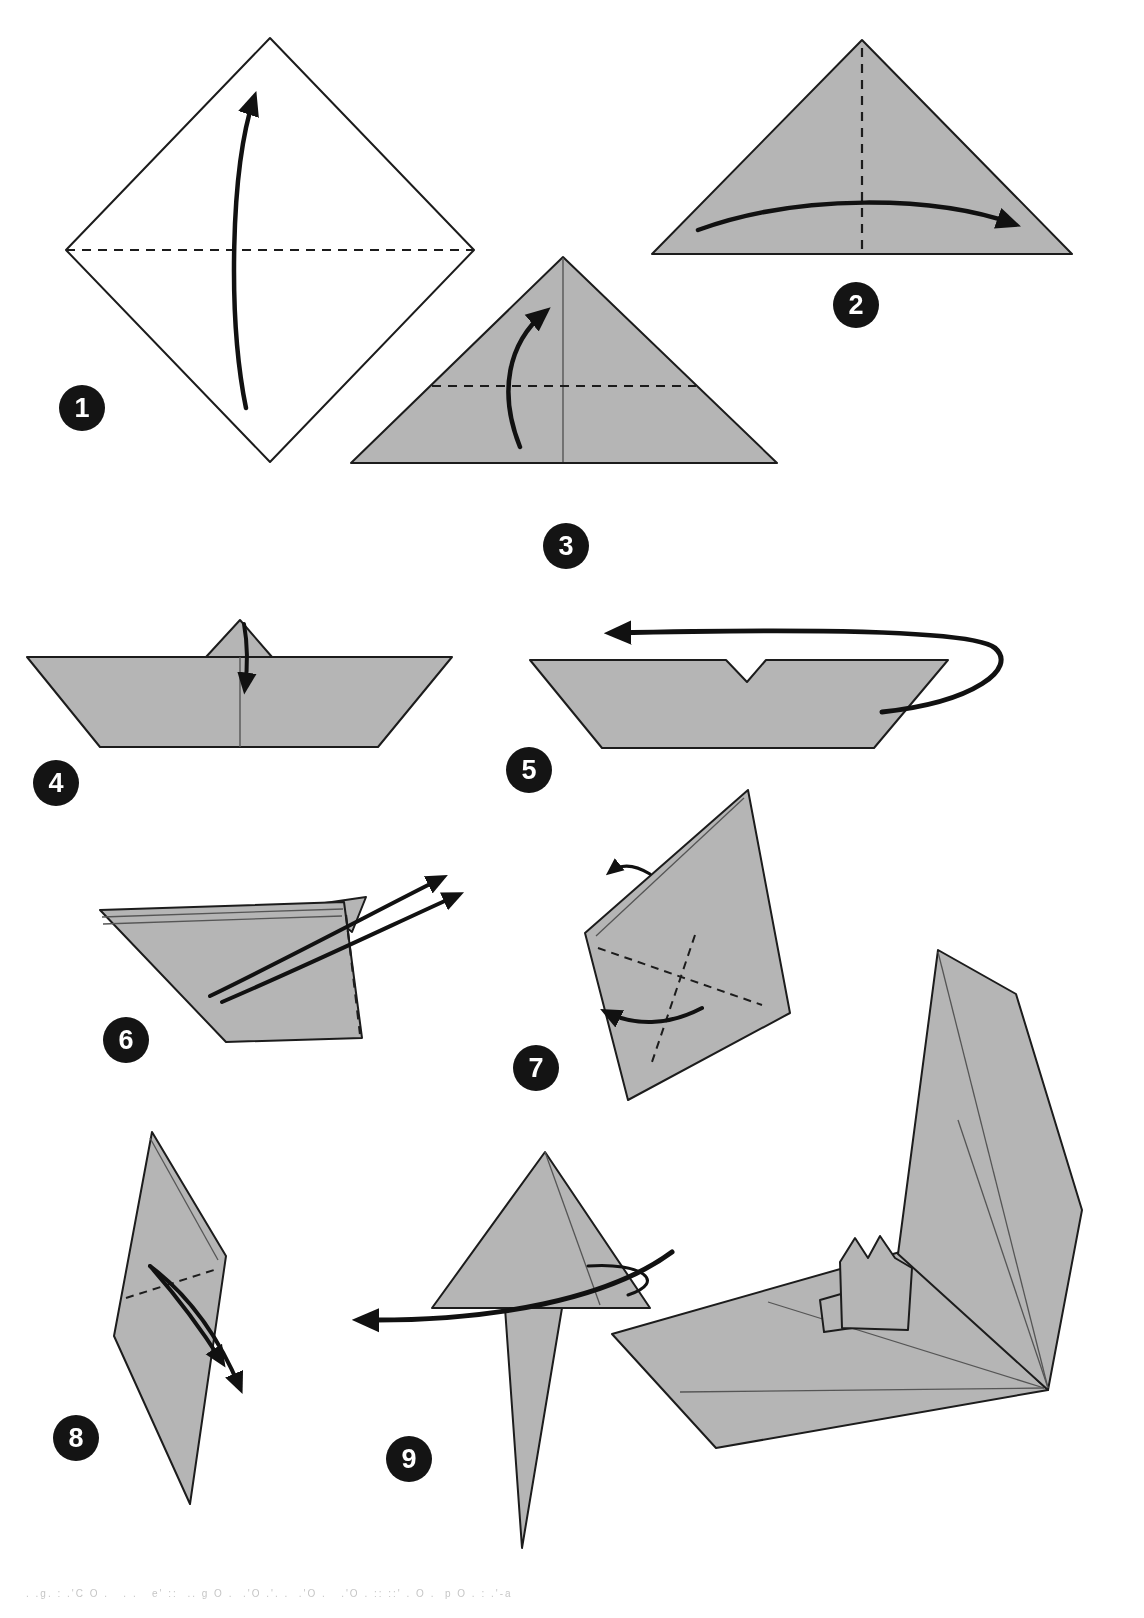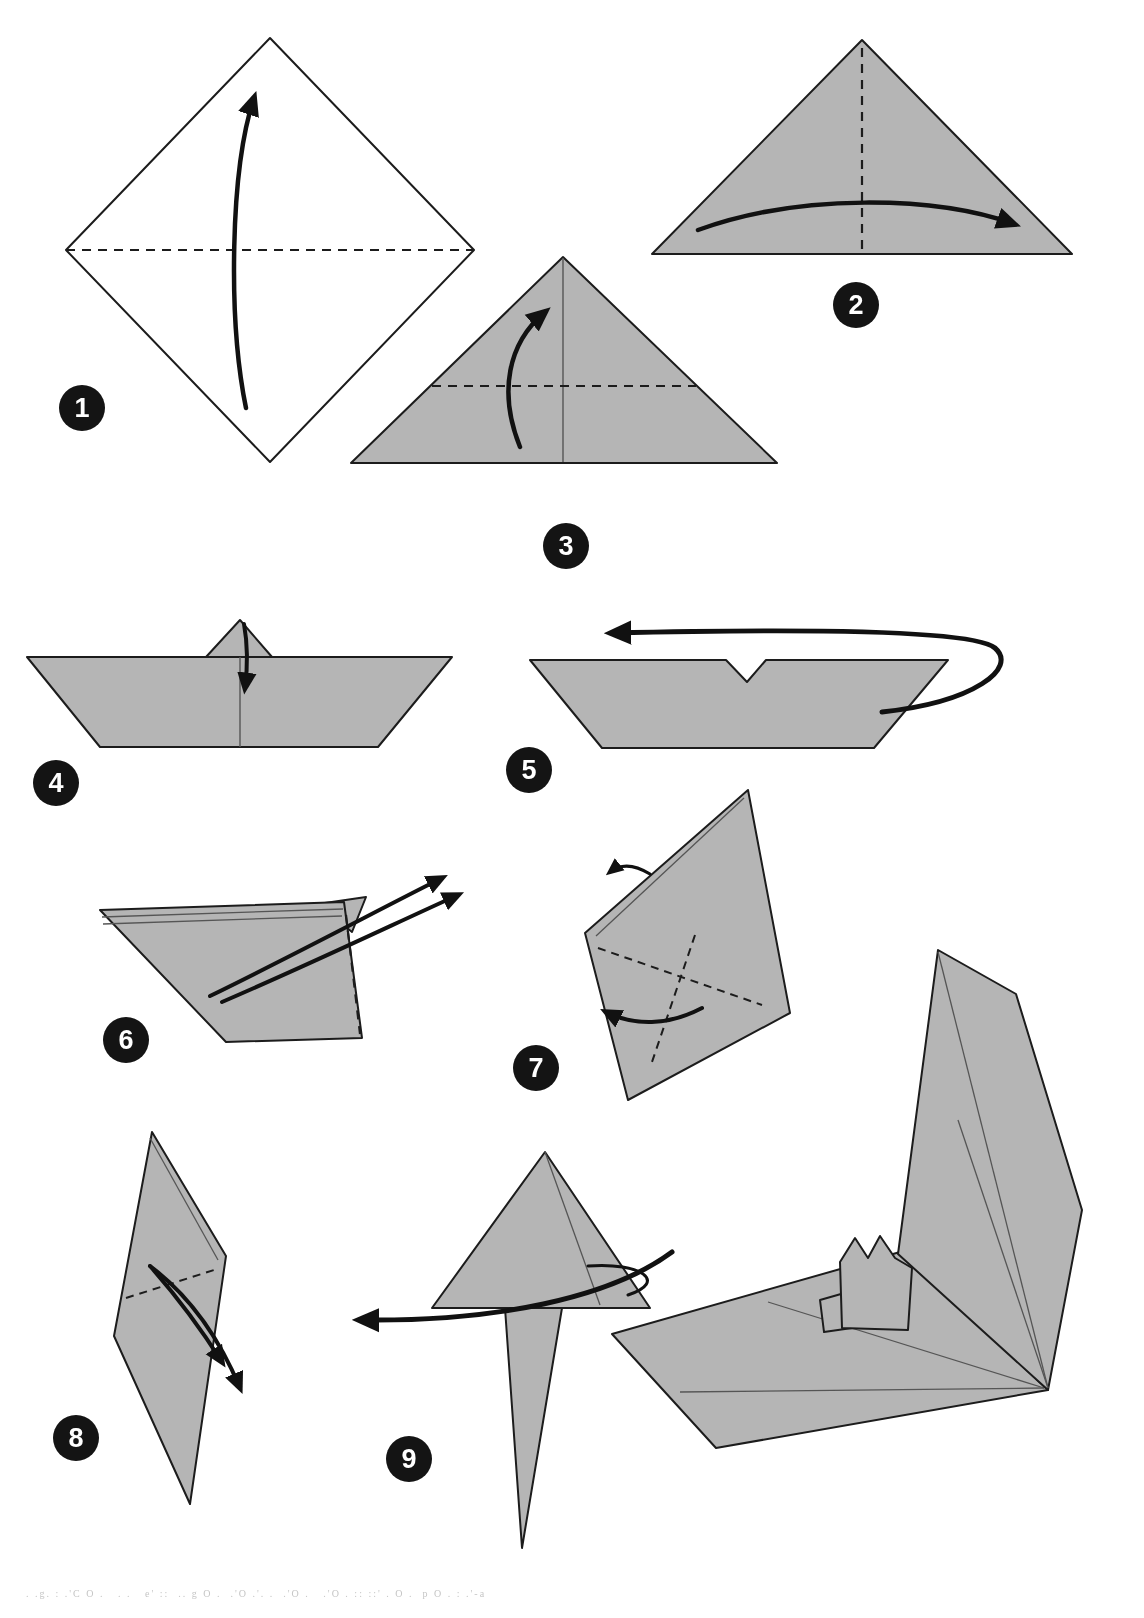--- a/index.html
+++ b/index.html
@@ -25,21 +25,21 @@
     font-family:"Liberation Sans", sans-serif;
   }
   .footer-noise {
     position:absolute;
     left:26px; top:1588px;
     width:1100px;
     color:#c6c6c6;
     font-size:10px;
     letter-spacing:2px;
     white-space:pre;
-    font-family:Liberation Serif, serif;
+    font-family:Liberation Sans, sans-serif;
   }
 </style>
 </head>
 <body>
 
 <div class="canvas">
 
   <svg width="1144" height="1618" viewBox="0 0 1144 1618">
     <defs>
       <marker id="ah" viewBox="0 0 10 10" refX="7" refY="5" markerWidth="5.5" markerHeight="5.5" orient="auto-start-reverse">

